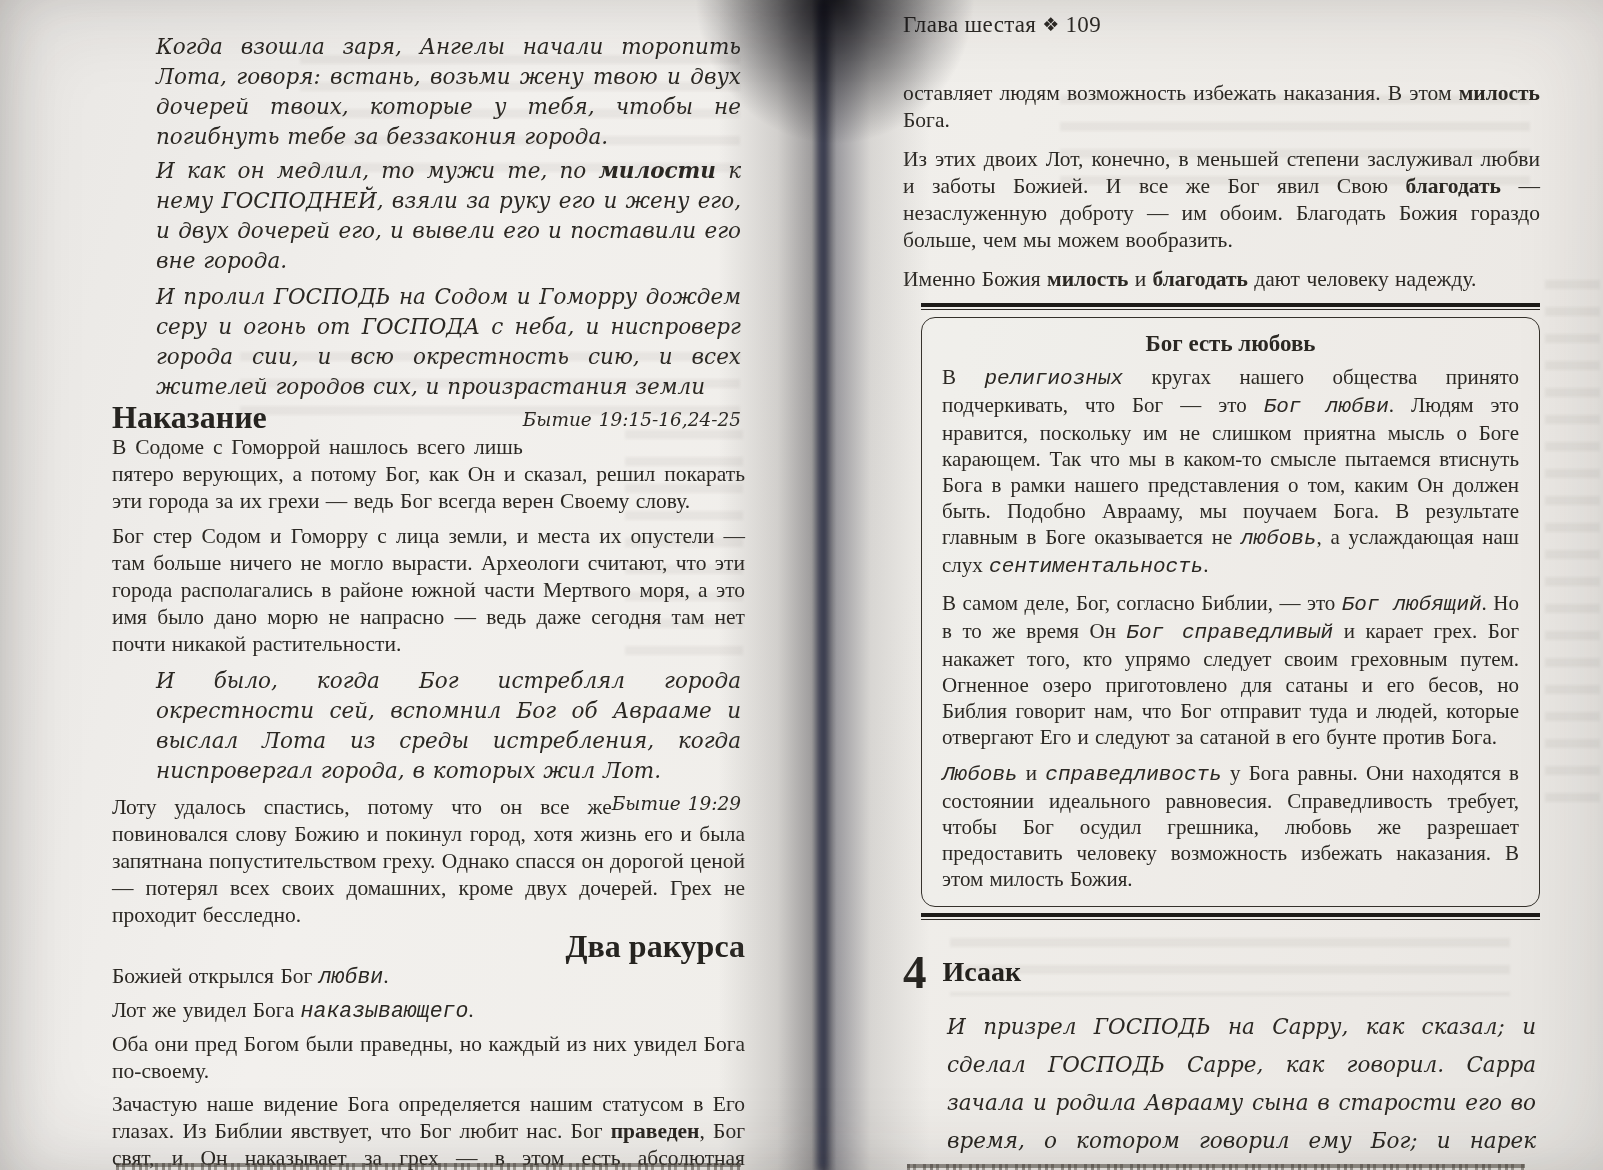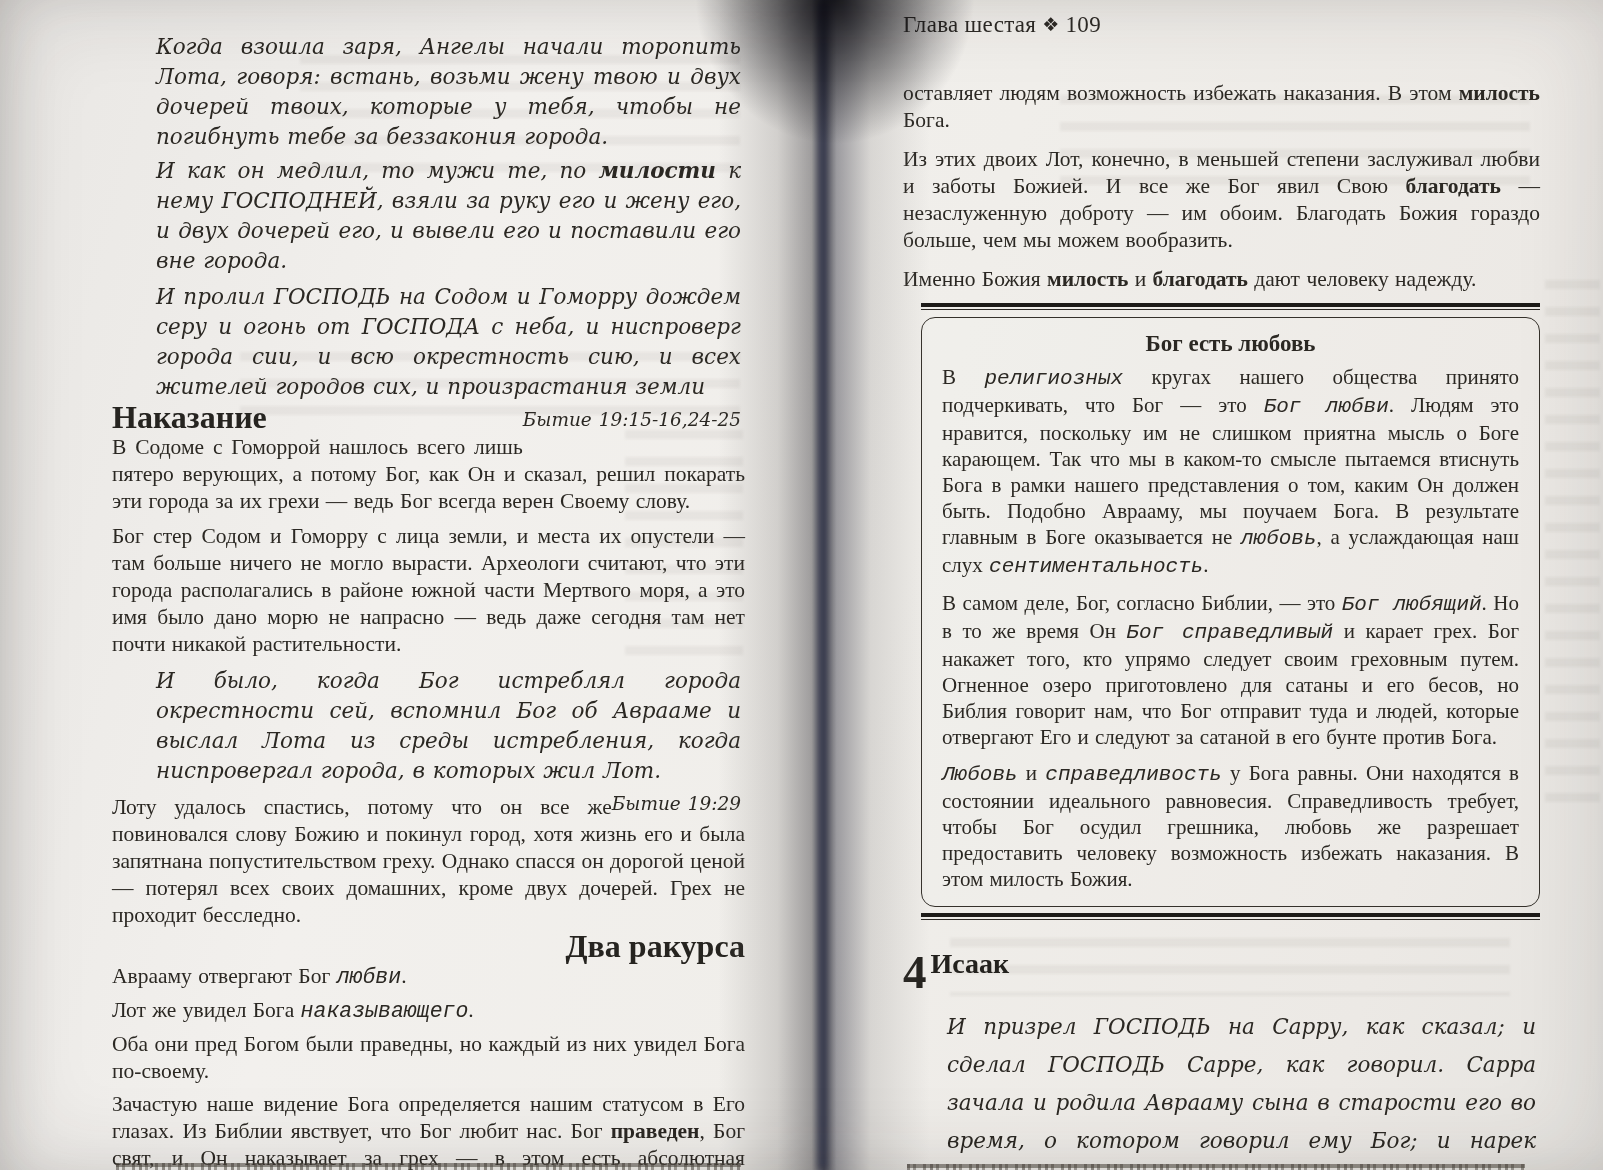--- a/index.html
+++ b/index.html
@@ -52,21 +52,21 @@
   .lp-p5,.lp-p6,.lp-p7{margin-top:0;}
   
   .rp-p1{margin-top:42px;} .rp-p2{margin-top:12px;} .rp-p3{margin-top:12px;}
   .rule{height:2px;border-top:4px solid #1d1b18;border-bottom:1.5px solid #2a2723;margin-left:18px;}
   .rule-top{margin-top:10px;} .rule-bottom{margin-top:6px;}
   .callout{margin-top:7px;margin-left:18px;border:1.6px solid #35312b;border-radius:14px;
     padding:12px 20px 14px 20px;background:rgba(255,255,255,.06);}
   .callout-title{text-align:center;font-weight:bold;font-size:23px;line-height:28px;margin:0 0 6px 0;}
   .callout .para{font-size:21px;line-height:26px;margin-bottom:10px;}
   .callout .para:last-child{margin-bottom:0;}
-  .section-head{margin-top:28px;display:flex;align-items:flex-start;gap:4px;}
+  .section-head{margin-top:28px;display:flex;align-items:center;gap:16px;}
   .section-num{font-size:47px;font-weight:bold;line-height:48px;color:#23211d;}
   .section-title{font-size:28px;font-weight:bold;color:#23211d;}
   .rp-quote{margin-top:12px;line-height:38px;}
 </style>
 </head>
 <body>
 
 <div class="ghost" style="left:300px;top:55px;width:440px;height:120px;"></div>
 <div class="ghost" style="left:240px;top:352px;width:500px;height:64px;"></div>
 <div class="ghost" style="left:625px;top:430px;width:118px;height:240px;"></div>
@@ -81,21 +81,21 @@
   <p class="quote lp-q3"><span class="seg">И пролил ГОСПОДЬ на Содом и Гоморру дождем серу и огонь от ГОСПОДА с неба, и ниспроверг города сии, и всю окрестность сию, и всех жителей городов сих, и произрастания земли</span><span class="seg s-ref">Бытие 19:15-16,24-25</span></p>
 
   <h2 class="heading lp-h1">Наказание</h2>
   <p class="para lp-p1"><span class="seg">В Содоме с Гоморрой нашлось всего лишь пятеро верующих, а потому Бог, как Он и сказал, решил покарать эти города за их грехи — ведь Бог всегда верен Своему слову.</span></p>
   <p class="para lp-p2"><span class="seg">Бог стер Содом и Гоморру с лица земли, и места их опустели — там больше ничего не могло вырасти. Археологи считают, что эти города располагались в районе южной части Мертвого моря, а это имя было дано морю не напрасно — ведь даже сегодня там нет почти никакой растительности.</span></p>
 
   <p class="quote lp-q4"><span class="seg">И было, когда Бог истреблял города окрестности сей, вспомнил Бог об Аврааме и выслал Лота из среды истребления, когда ниспровергал города, в которых жил Лот.</span><span class="seg s-ref">Бытие 19:29</span></p>
   <p class="para lp-p3"><span class="seg">Лоту удалось спастись, потому что он все же повиновался слову Божию и покинул город, хотя жизнь его и была запятнана попустительством греху. Однако спасся он дорогой ценой — потерял всех своих домашних, кроме двух дочерей. Грех не проходит бесследно.</span></p>
 
   <h2 class="heading lp-h2">Два ракурса</h2>
-  <p class="para lp-p4"><span class="seg">Аврааму отвергают Бог </span><span class="seg s-i">любви</span><span class="seg">.</span></p>
+  <p class="para lp-p4"><span class="seg">Божией открылся Бог </span><span class="seg s-i">любви</span><span class="seg">.</span></p>
   <p class="para lp-p5"><span class="seg">Лот же увидел Бога </span><span class="seg s-i">наказывающего</span><span class="seg">.</span></p>
   <p class="para lp-p6"><span class="seg">Оба они пред Богом были праведны, но каждый из них увидел Бога по-своему.</span></p>
   <p class="para lp-p7"><span class="seg">Зачастую наше видение Бога определяется нашим статусом в Его глазах. Из Библии явствует, что Бог любит нас. Бог </span><span class="seg s-b">праведен</span><span class="seg">, Бог свят, и Он наказывает за грех — в этом есть абсолютная справедливость. Однако Бог проявляет по отношению к грешникам такое долготерпение, которое</span></p>
 </div>
 
 <div class="page page-right">
   <div class="running-head rh-right">
     <span>Глава шестая</span><span class="diamond">❖</span><span>109</span>
   </div>
 

